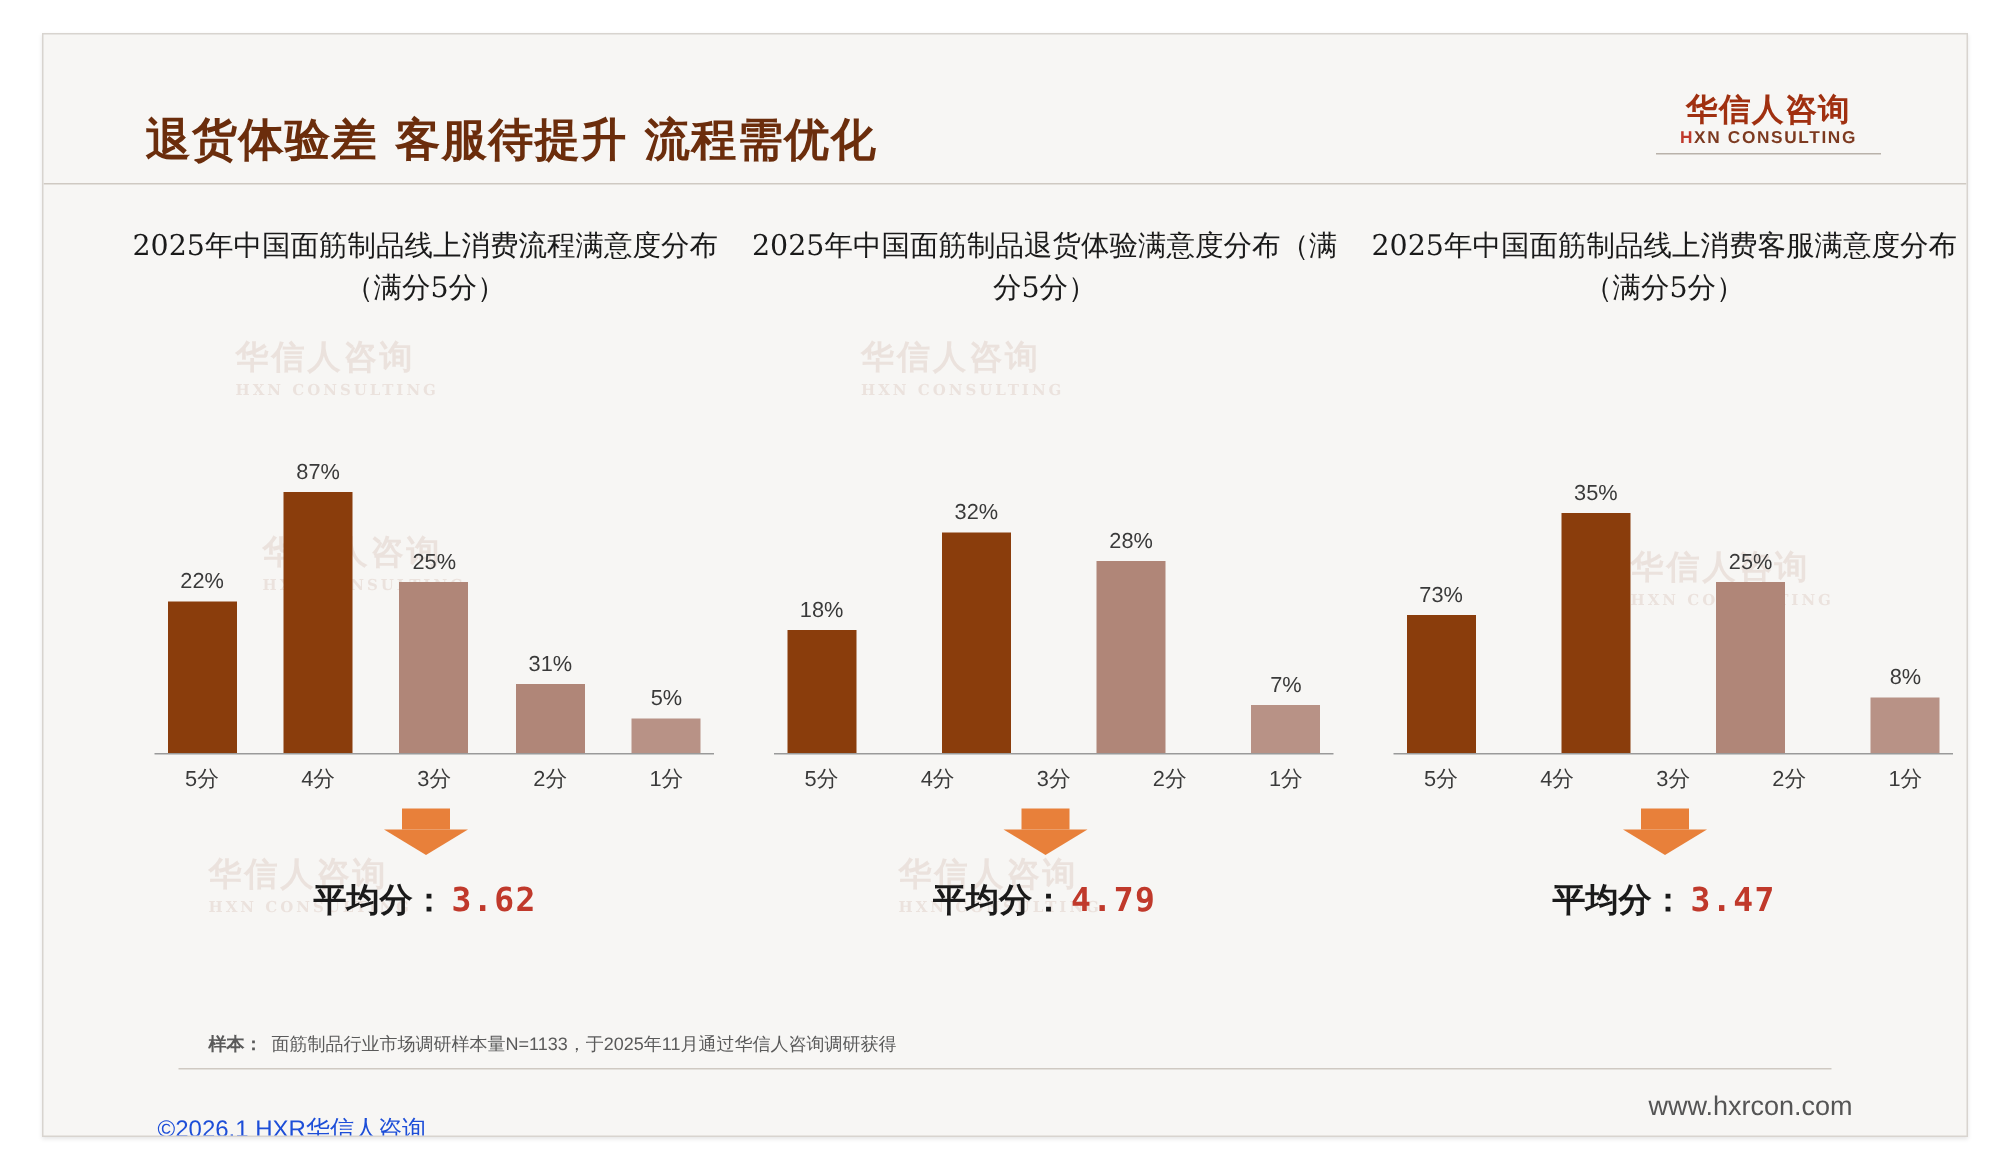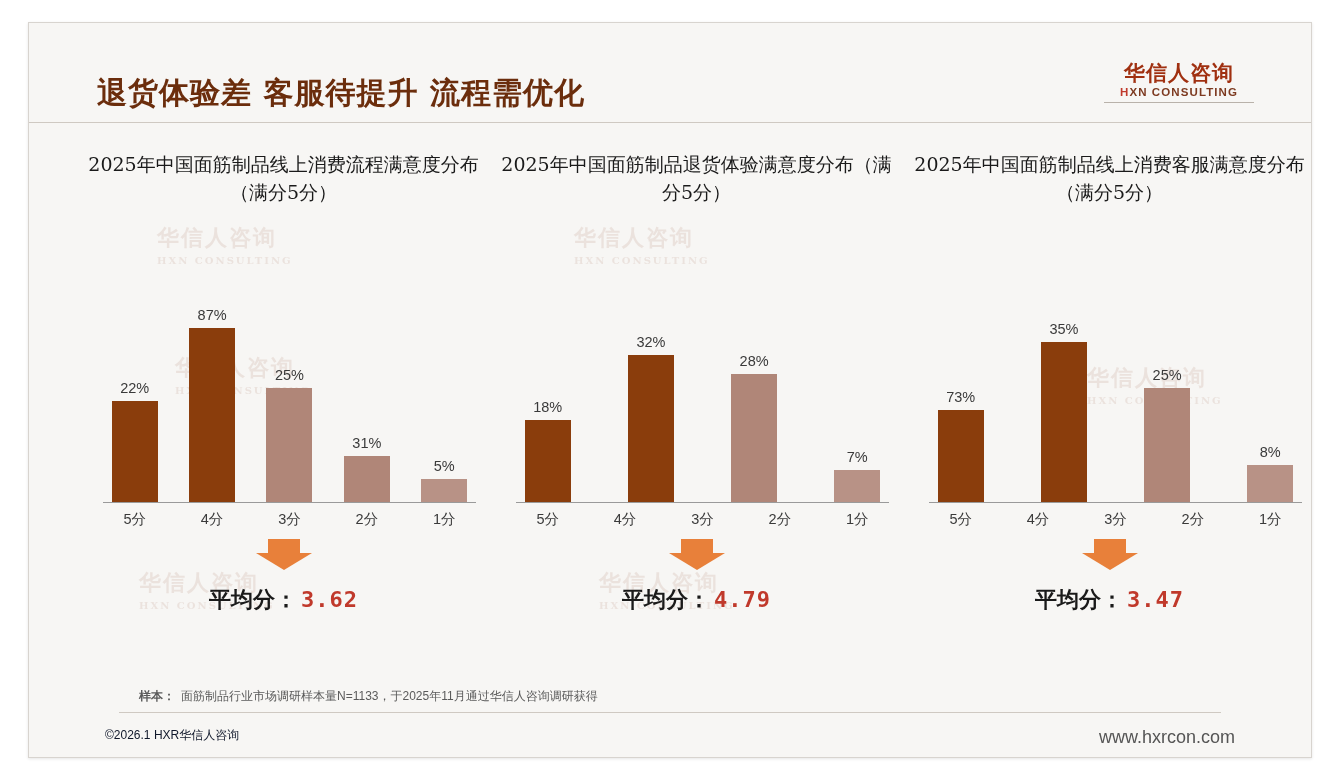--- a/index.html
+++ b/index.html
@@ -233,23 +233,23 @@
   }
   .footer-bar {
     position: absolute;
     left: 0; bottom: 0;
     width: 100%;
     height: 42px;
   }
   .copyright {
     position: absolute;
     left: 76px;
-    top: 12px;
-    font-size: 12px;
-    color: #0f172a;
+    top: 28px;
+    font-size: 16px;
+    color: #1d4ed8;
   }
   .site {
     position: absolute;
     right: 76px;
     top: 12px;
     font-size: 18px;
     color: #555;
   }
 </style>
 </head>

